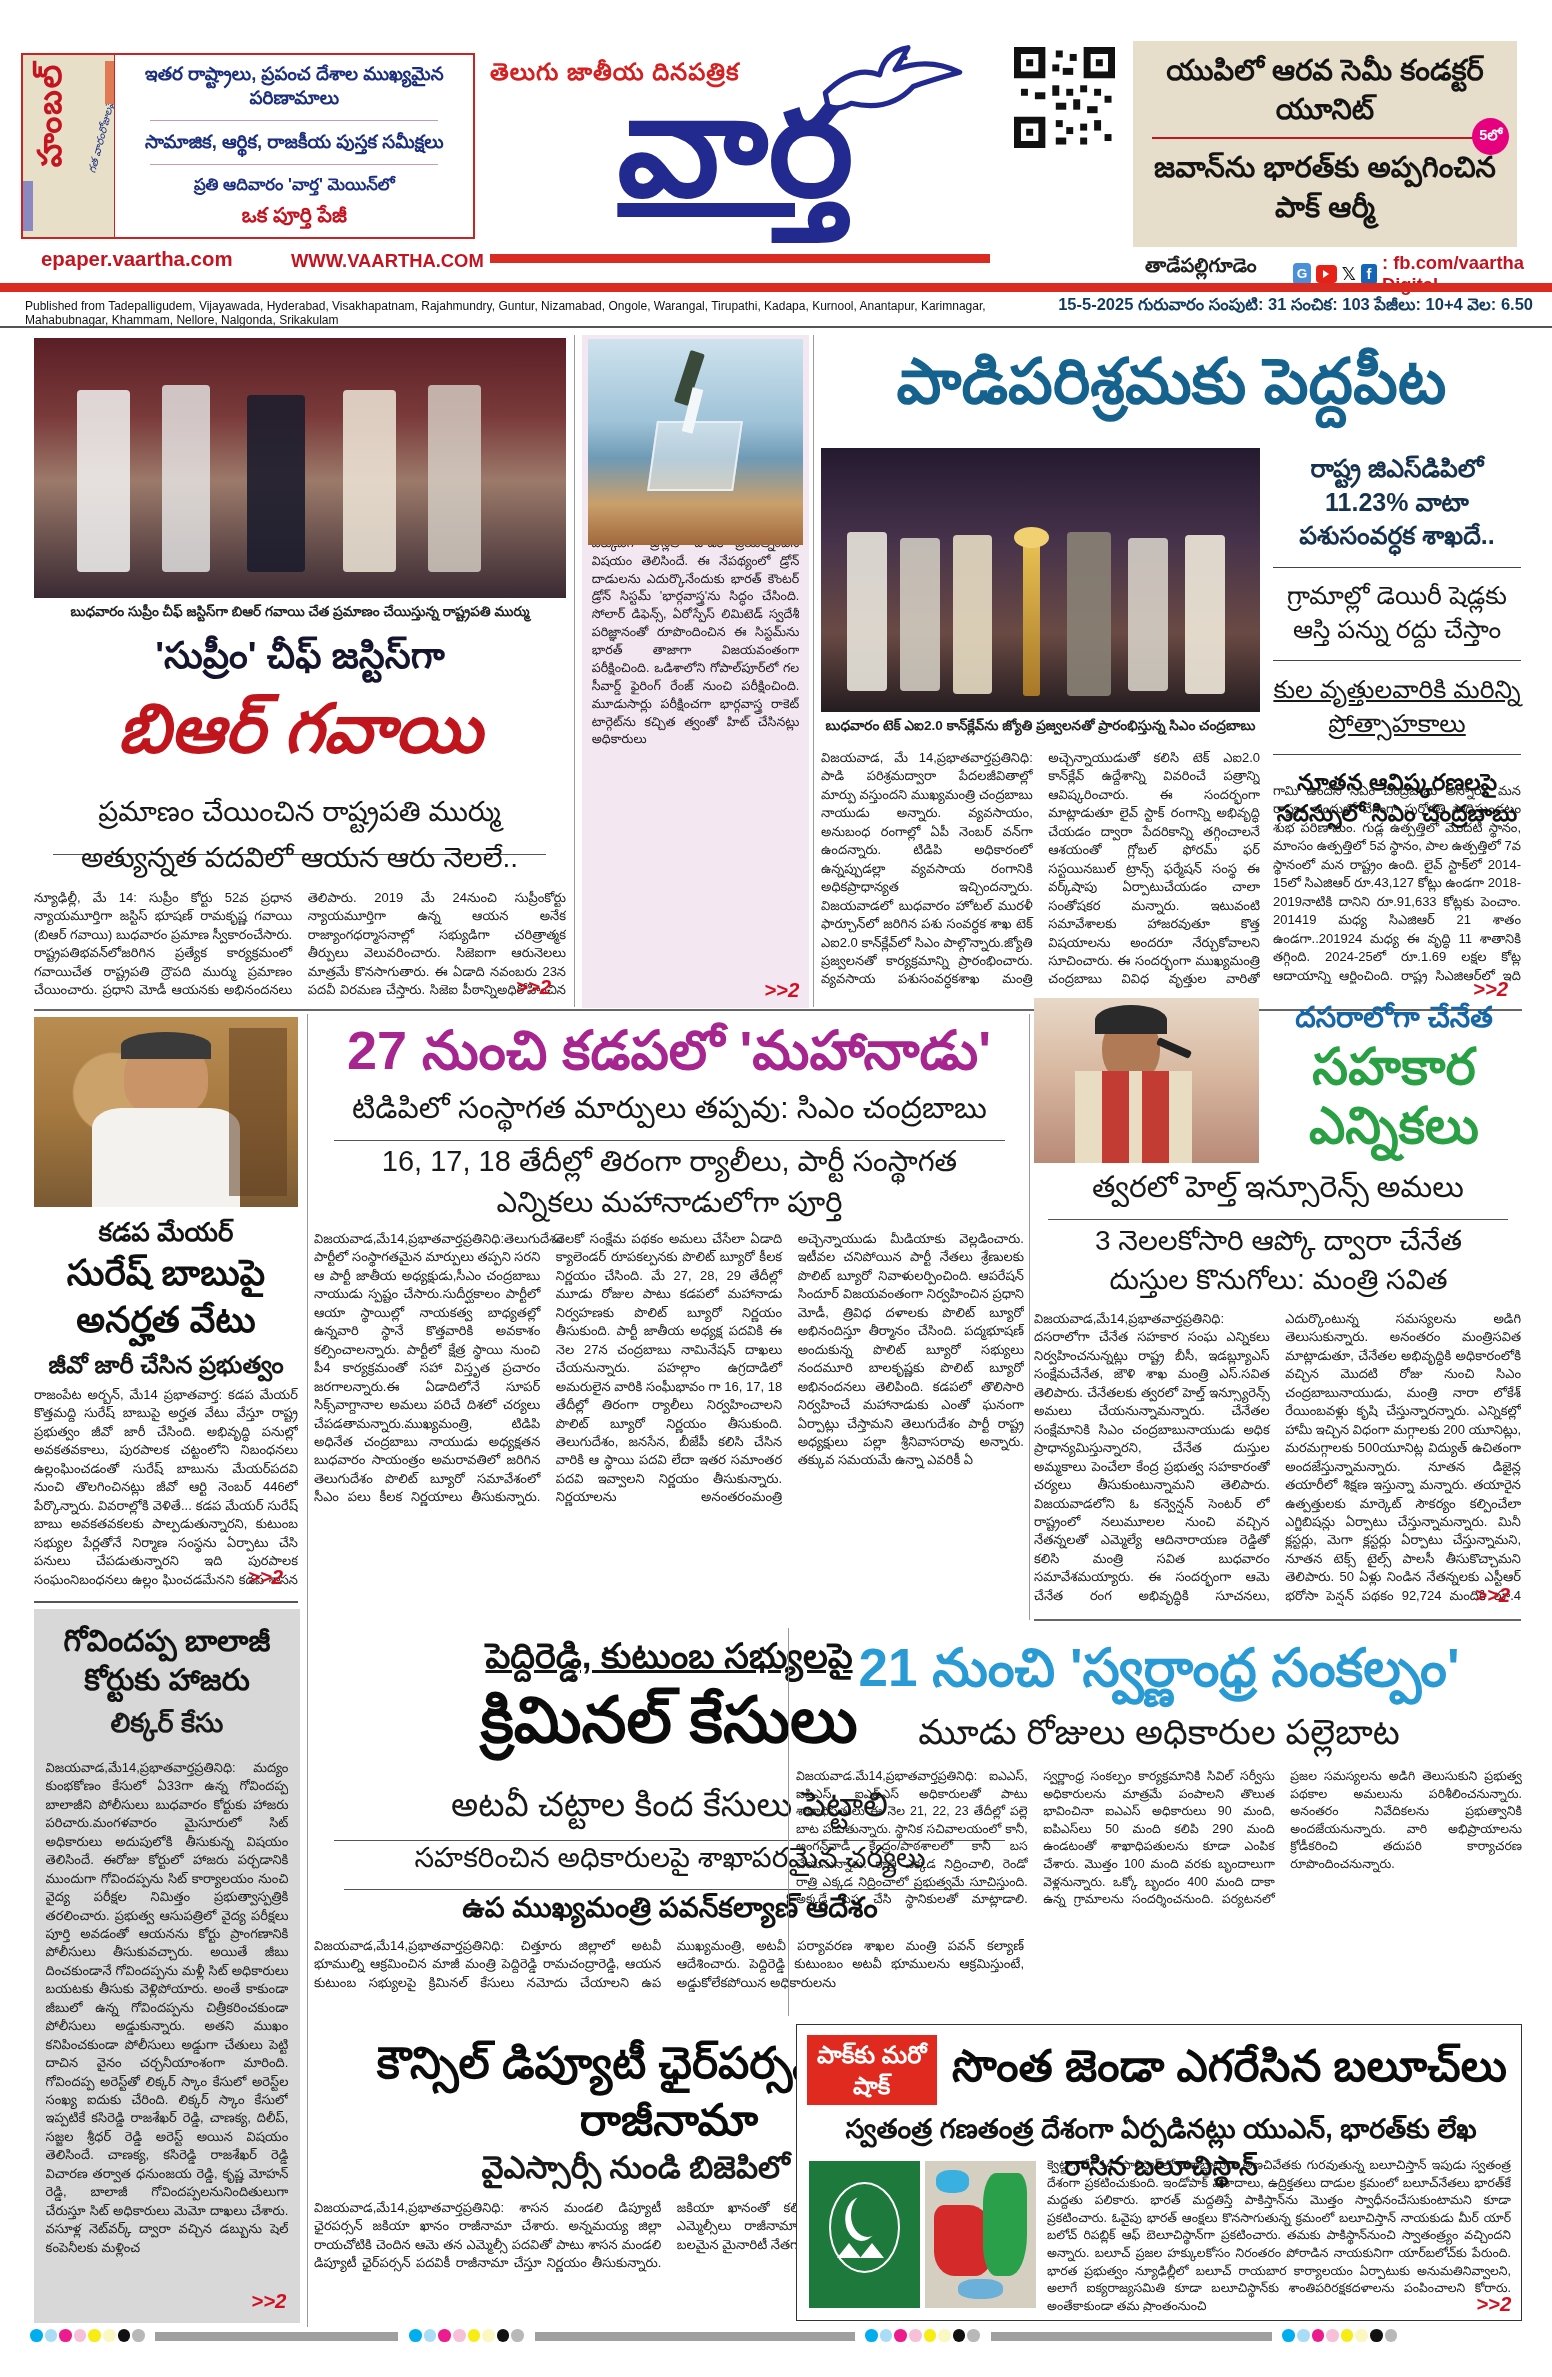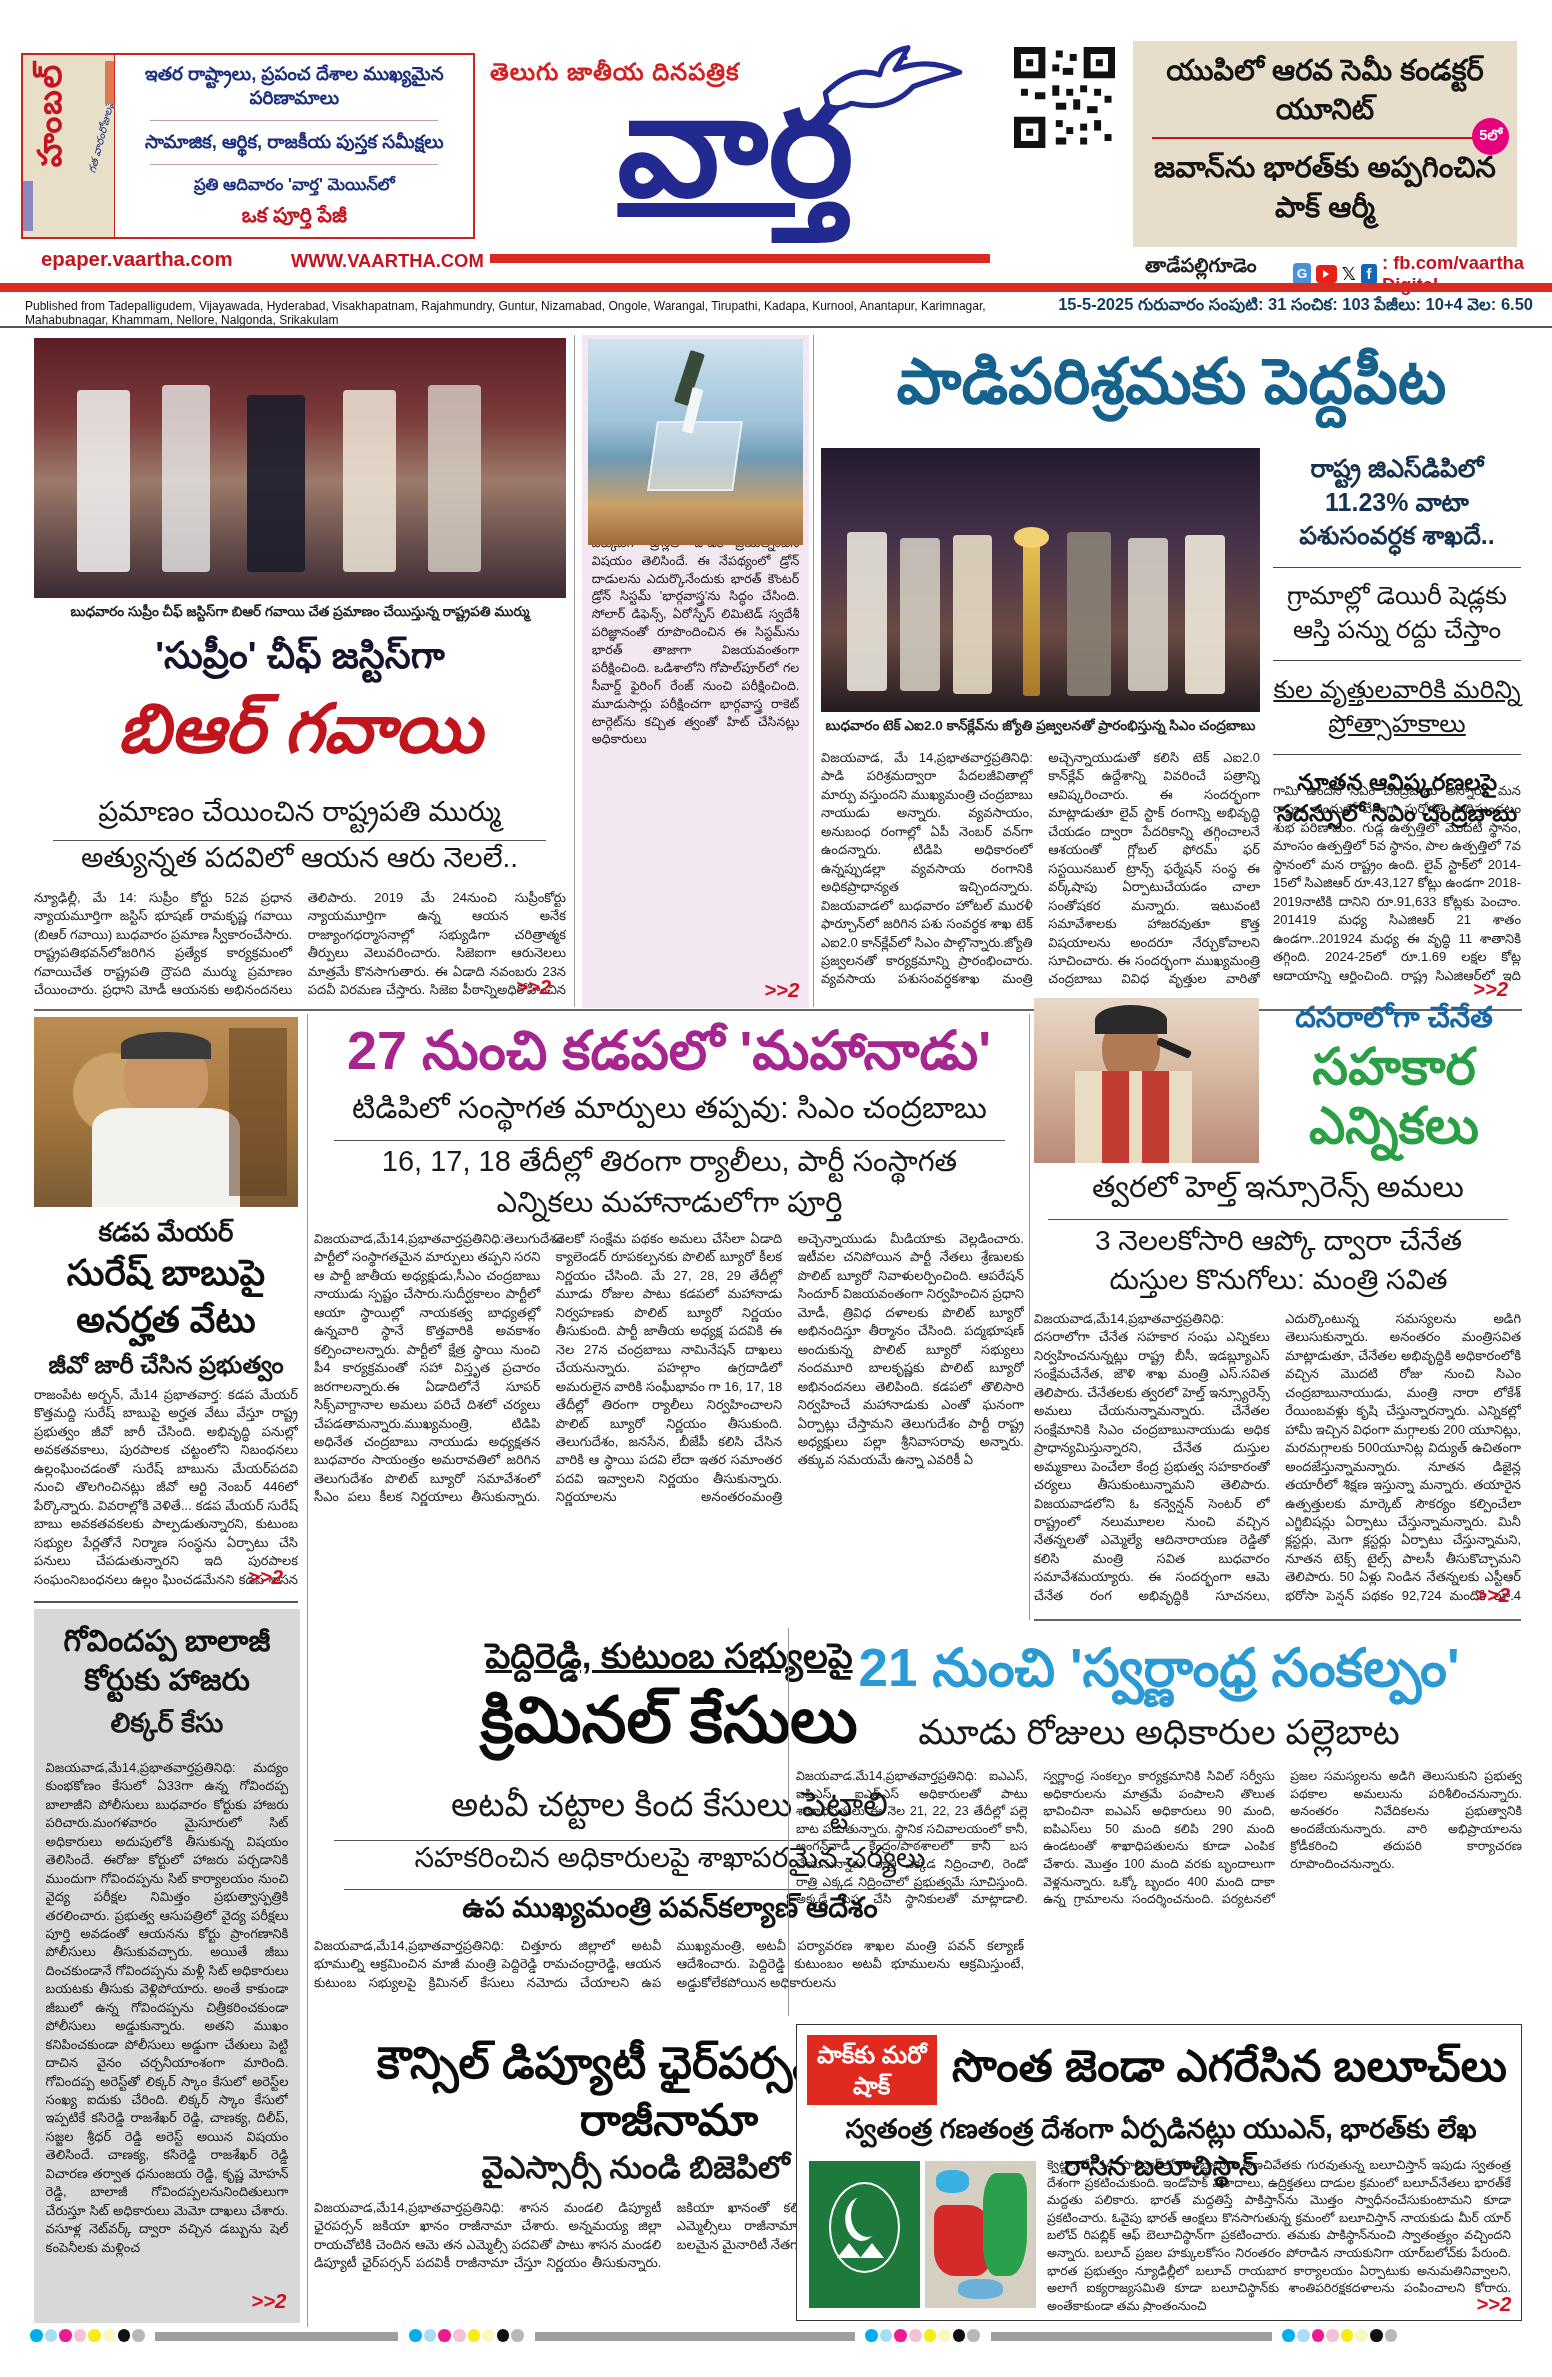--- a/index.html
+++ b/index.html
@@ -111,21 +111,21 @@
        linear-gradient(180deg,#5a1f26 0%,#7a3a3a 30%,#9c7a6a 55%,#3a2a33 100%);">
     <div style="position:absolute;left:8%;top:20%;width:10%;height:70%;background:#f2f2f2;border-radius:3.9px;opacity:.85;"></div>
     <div style="position:absolute;left:24%;top:18%;width:9%;height:72%;background:#e8e8e8;border-radius:3.9px;opacity:.8;"></div>
     <div style="position:absolute;left:40%;top:22%;width:11%;height:68%;background:#1d1d2e;border-radius:3.9px;opacity:.9;"></div>
     <div style="position:absolute;left:58%;top:20%;width:10%;height:70%;background:#efe6d8;border-radius:3.9px;opacity:.85;"></div>
     <div style="position:absolute;left:74%;top:18%;width:10%;height:72%;background:#d8d2c8;border-radius:3.9px;opacity:.8;"></div>
   </div>
   <div class="abs cap" style="left:34px;top:604px;width:532px;">బుధవారం సుప్రీం చీఫ్ జస్టిస్‌గా బిఆర్ గవాయి చేత ప్రమాణం చేయిస్తున్న రాష్ట్రపతి ముర్ము</div>
   <div class="abs c b" style="left:34px;top:635px;width:532px;font-size:37px;color:#15152e;">'సుప్రీం' చీఫ్ జస్టిస్‌గా</div>
   <div class="abs c b" style="left:34px;top:683px;width:532px;font-size:68px;color:#c0151c;line-height:1.35;font-style:italic;">బిఆర్ గవాయి</div>
-  <div class="abs c" style="left:53px;top:796px;width:493px;font-size:28px;color:#1a1a1a;border-bottom:1.9px solid #555;padding-bottom:5px;">ప్రమాణం చేయించిన రాష్ట్రపతి ముర్ము</div>
+  <div class="abs c" style="left:53px;top:796px;width:493px;font-size:28px;color:#1a1a1a;border-bottom:1.9px solid #555;padding-bottom:19px;">ప్రమాణం చేయించిన రాష్ట్రపతి ముర్ము</div>
   <div class="abs c" style="left:53px;top:842px;width:493px;font-size:28px;color:#1a1a1a;">అత్యున్నత పదవిలో ఆయన ఆరు నెలలే..</div>
   <div class="abs body-txt cols2" style="left:34px;top:889px;width:532px;height:115px;overflow:hidden;">న్యూఢిల్లీ, మే 14: సుప్రీం కోర్టు 52వ ప్రధాన న్యాయమూర్తిగా జస్టిస్ భూషణ్ రామకృష్ణ గవాయి (బిఆర్ గవాయి) బుధవారం ప్రమాణ స్వీకారంచేసారు. రాష్ట్రపతిభవన్‌లోజరిగిన ప్రత్యేక కార్యక్రమంలో గవాయిచేత రాష్ట్రపతి ద్రౌపది ముర్ము ప్రమాణం చేయించారు. ప్రధాని మోడీ ఆయనకు అభినందనలు తెలిపారు. 2019 మే 24నుంచి సుప్రీంకోర్టు న్యాయమూర్తిగా ఉన్న ఆయన అనేక రాజ్యాంగధర్మాసనాల్లో సభ్యుడిగా చరిత్రాత్మక తీర్పులు వెలువరించారు. సిజెఐగా ఆరునెలలు మాత్రమే కొనసాగుతారు. ఈ ఏడాది నవంబరు 23న పదవీ విరమణ చేస్తారు. సిజెఐ పీఠాన్నిఅధిరోహించిన రెండోదళిత వ్యక్తిగా గవాయి పేరుపొందారు. మహారాష్ట్రలోని</div>
   <span class="abs jump" style="left:516px;top:976px;">&gt;&gt;2</span>
 
   <div class="vline" style="left:574px;top:335px;height:672px;"></div>
 
   <div class="abs" style="left:582px;top:335px;width:227px;height:673px;background:#f3e8f2;">
     <div class="ph" style="left:5.8px;top:3.9px;width:215px;height:206px;background:
          linear-gradient(180deg,#cfe3ee 0%,#9fc3d8 40%,#6f9ab5 58%,#c9a06a 80%,#a2683c 100%);">
       <div style="position:absolute;left:44%;top:6%;width:7%;height:26%;background:#3a4a3a;transform:rotate(18deg);border-radius:1.9px;"></div>

